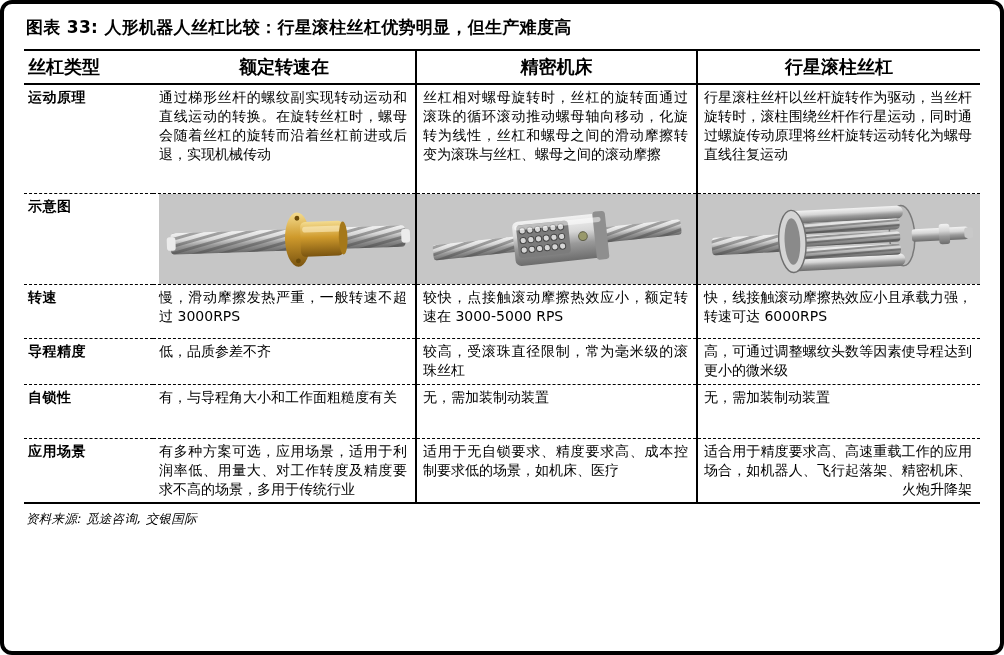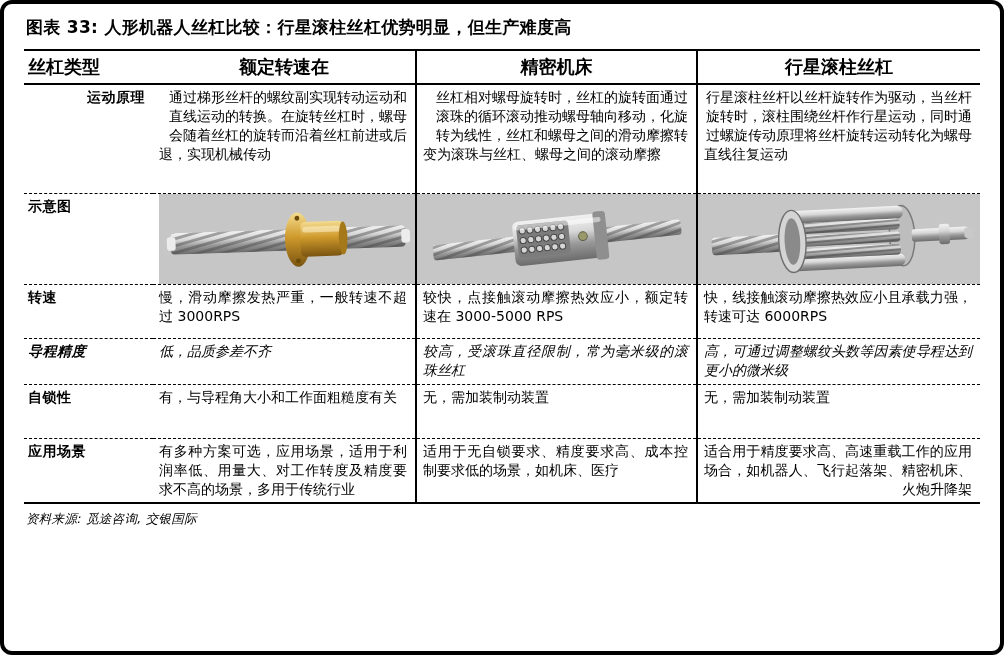--- a/index.html
+++ b/index.html
@@ -23,22 +23,22 @@
     padding:4px 6px;height:20px;border-bottom:2px solid #000;
   }
   tr.head th.lab{text-align:left;padding-left:4px;}
   td{vertical-align:top;font-size:14px;line-height:19px;padding:3px 8px 3px 6px;}
   td.lab{font-weight:bold;padding-left:4px;letter-spacing:.5px;}
   .sep{border-left:2px solid #000;}
   tbody tr{border-bottom:1px dashed #000;}
   tbody tr:last-child{border-bottom:none;}
   td.cell{text-align:justify;text-align-last:left;}
   td.cell.last-right{text-align-last:right;}
-  tr.h27 td{height:21px;} tr.h108 td{height:102px;text-align:right;} tr.h90 td{height:84px;}
-  tr.h25 td{height:19px;} tr.h53 td{height:47px;margin-top:14px;} tr.h45 td{height:39px;font-style:italic;}
+  tr.h27 td{height:21px;} tr.h108 td{height:102px;} tr.h90 td{height:84px;}
+  tr.h25 td{height:19px;} tr.h53 td{height:47px;margin-top:14px;} tr.h45 td{height:39px;}
   tr.h52 td{height:46px;} tr.h60 td{height:54px;}
   td.imgcell{padding:0;height:90px;}
   .img-wrap{height:90px;background:#c6c6c6;display:flex;align-items:center;justify-content:center;overflow:hidden;}
   .img-wrap.inset{margin-left:6px;}
   .img-wrap svg{display:block;}
   .source{
     font-size:12.5px;font-style:italic;padding:7px 2px 0 2px;letter-spacing:.3px;
   }
 </style>
 </head>

